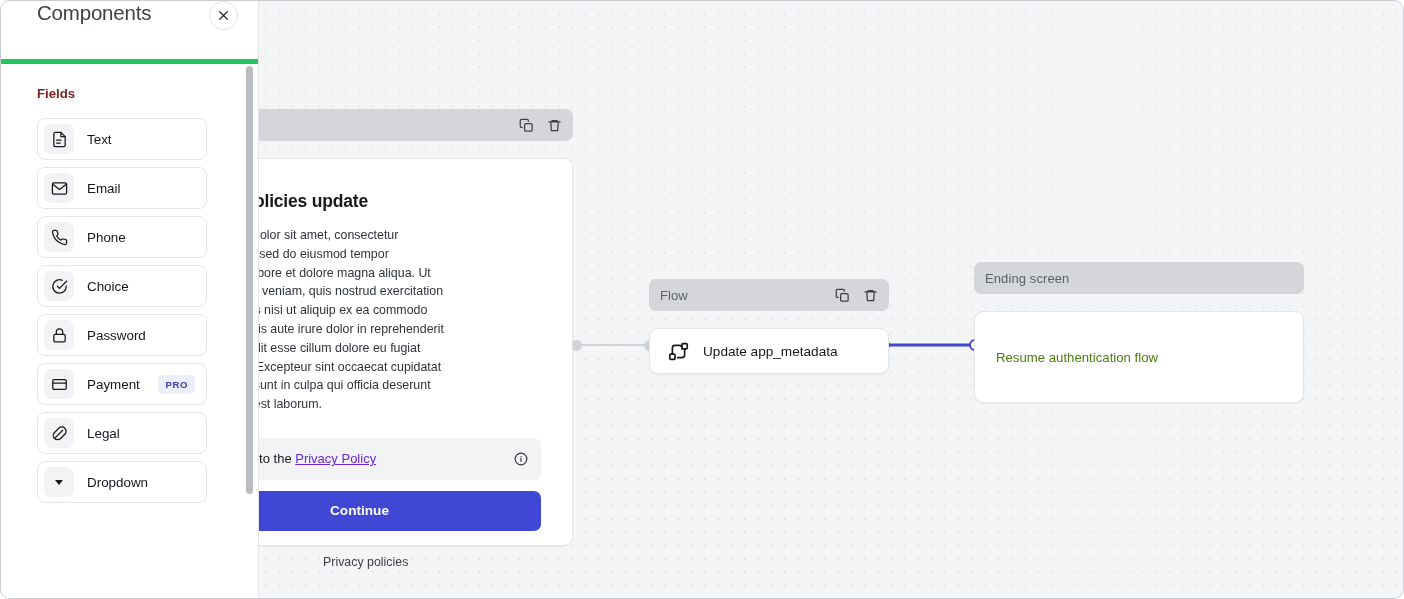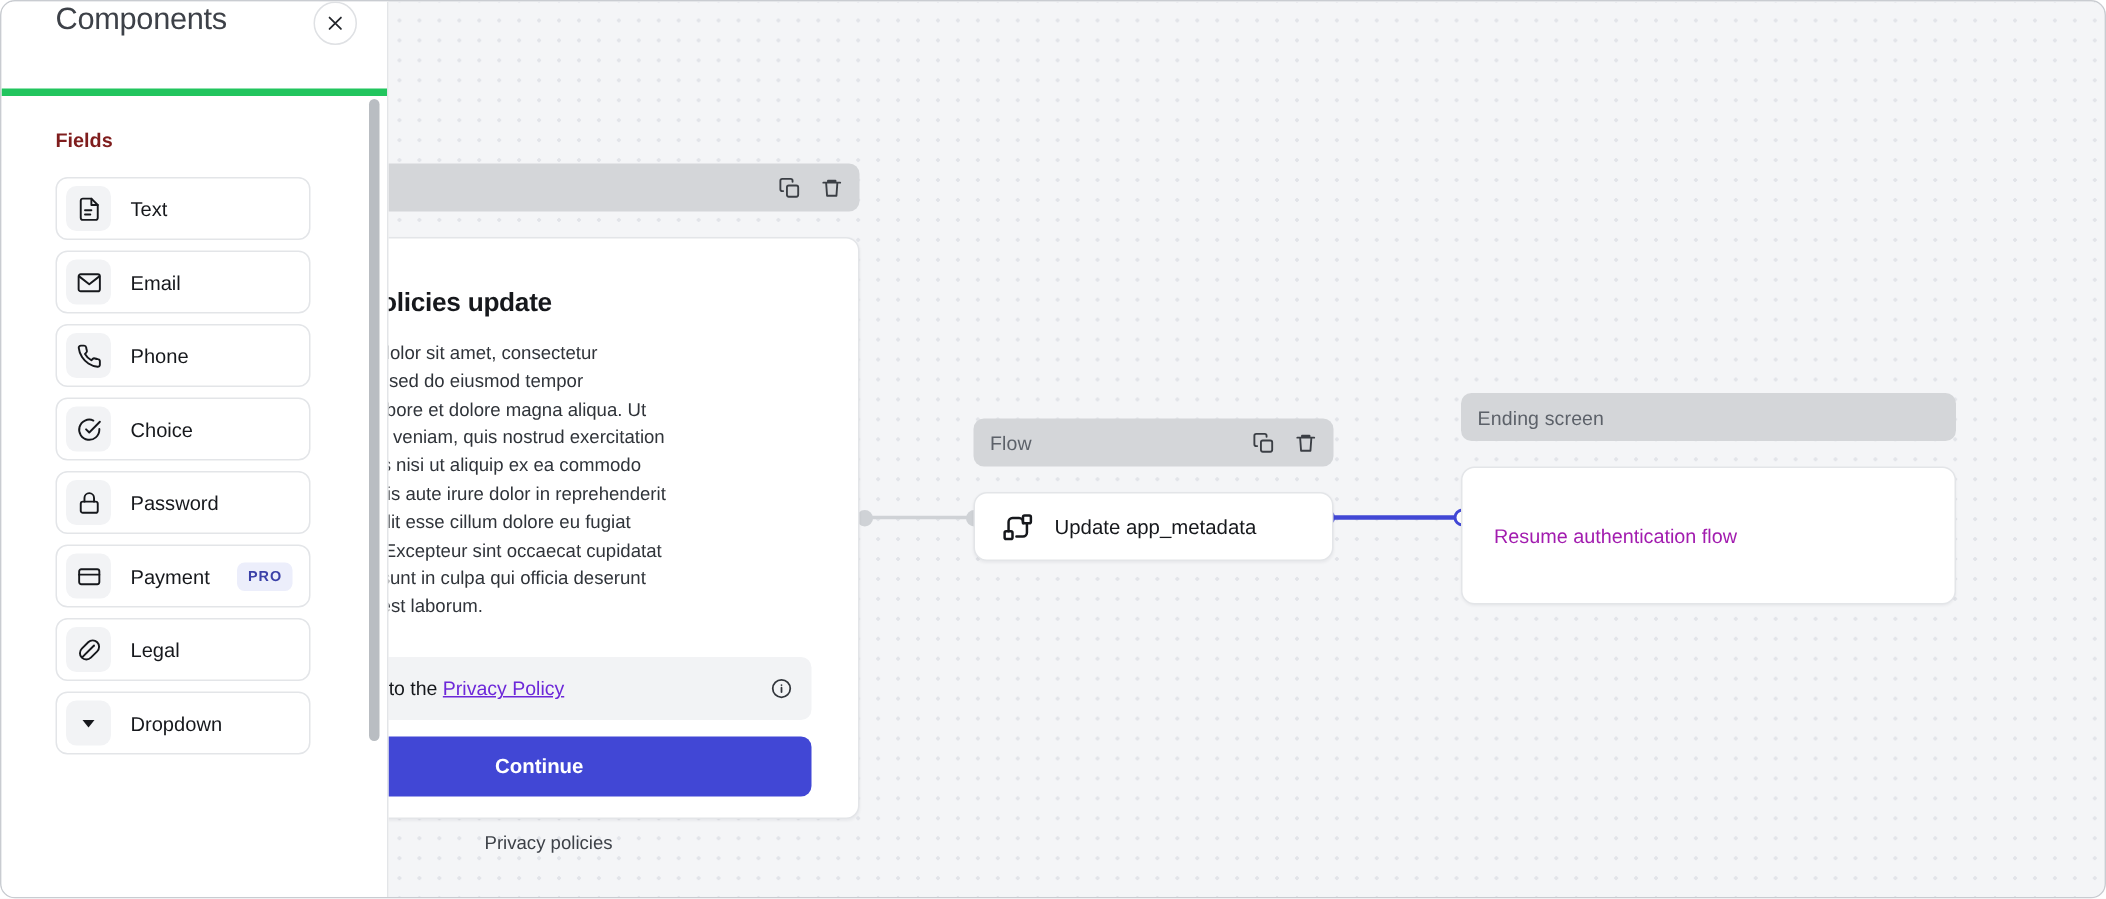--- a/index.html
+++ b/index.html
@@ -114,21 +114,21 @@
   .flow-icon { width: 21px; height: 21px; color: #16181c; flex: 0 0 21px; }
   .flow-label { font-size: 13.6px; color: #16181c; font-weight: 500; }
 
   
   #end-node { left: 973px; top: 261px; width: 330px; }
   #end-node .node-header { width: 330px; }
   #end-node .node-body {
     margin-top: 17px; height: 92px;
     display: flex; align-items: center; padding: 0 21px;
   }
-  .end-label { font-size: 13.2px; color: #a21caf; font-weight: 500; }
+  .end-label { font-size: 13.2px; color: #4d7c0f; font-weight: 500; }
 
   
   .port {
     position: absolute; border-radius: 50%;
   }
   .port-gray { width: 11px; height: 11px; background: #cfd2d6; }
   .port-blue {
     width: 12px; height: 12px; background: #ffffff;
     border: 2px solid #4147d5;
   }

